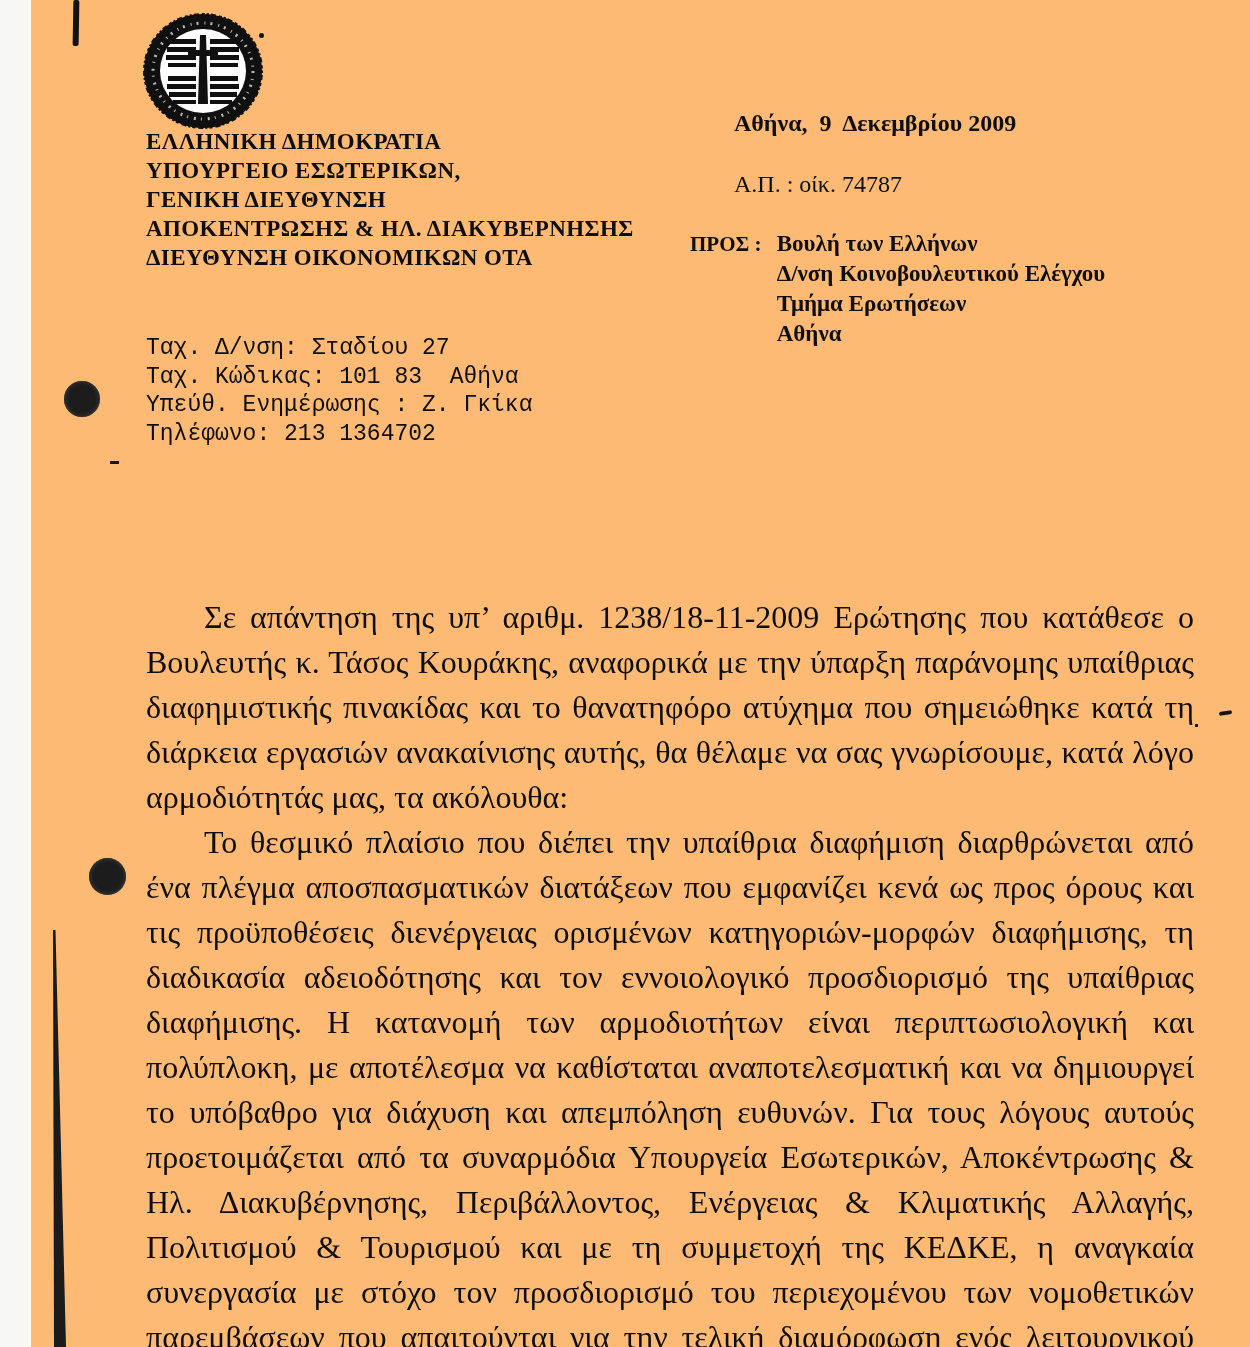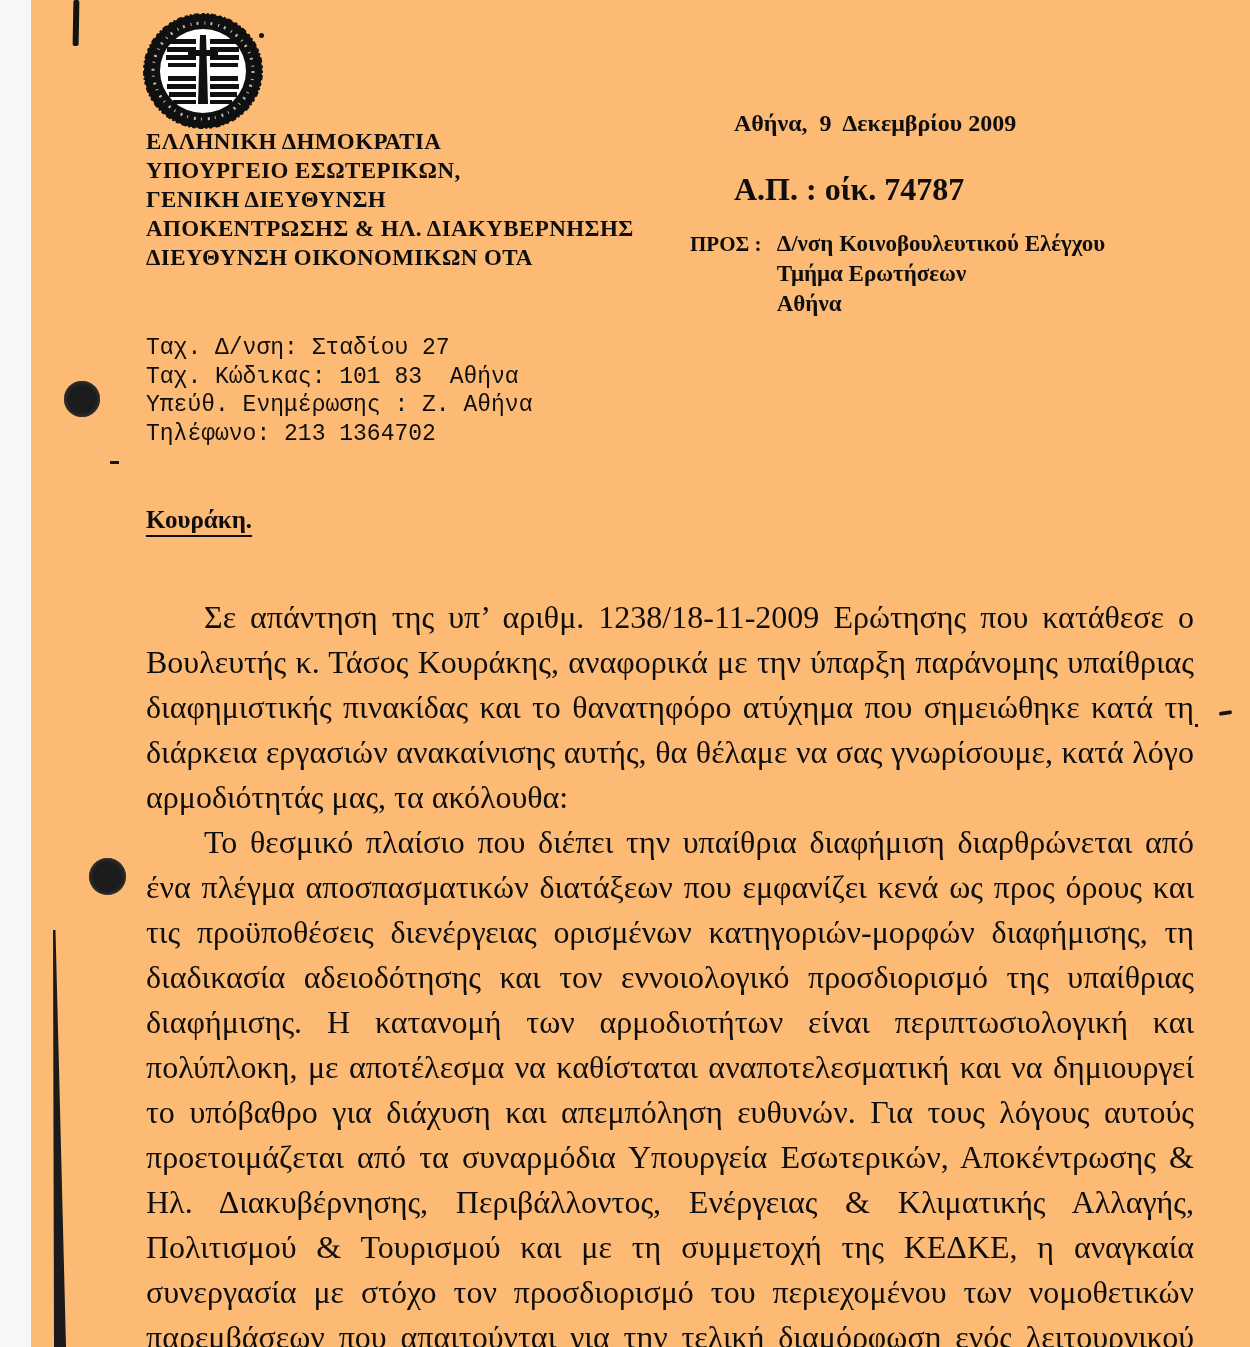--- a/index.html
+++ b/index.html
@@ -20,21 +20,21 @@
   .org-block{left:115px;top:127px;}
   .org-line{
     font-weight:bold;font-size:23px;line-height:29px;
     letter-spacing:0.4px;white-space:pre-wrap;
   }
   .contact-block{left:115px;top:334px;font-family:Liberation Mono, monospace;}
   .contact-line{font-size:23px;line-height:28.5px;white-space:pre-wrap;}
 
   
   .date-line{left:703px;top:110px;font-weight:bold;font-size:24px;}
-  .protocol-line{left:703px;top:171px;font-weight:bold;font-size:32px;}
+  .protocol-line{left:703px;top:171px;font-weight:normal;font-size:24px;}
   .to-block{left:659px;top:229px;display:flex;align-items:flex-start;}
   .to-label{font-weight:bold;font-size:21px;line-height:30px;white-space:pre;}
   .recipient-lines{margin-left:10px;}
   .recipient-line{font-weight:bold;font-size:23px;line-height:30px;}
 
   
   .subject{left:115px;top:481px;width:1048px;}
   .subject-line{
     font-weight:bold;font-size:25px;line-height:33px;
     text-decoration:underline;
@@ -120,38 +120,38 @@
     <div class="org-line">ΕΛΛΗΝΙΚΗ ΔΗΜΟΚΡΑΤΙΑ</div>
     <div class="org-line">ΥΠΟΥΡΓΕΙΟ ΕΣΩΤΕΡΙΚΩΝ,</div>
     <div class="org-line">ΓΕΝΙΚΗ ΔΙΕΥΘΥΝΣΗ</div>
     <div class="org-line">ΑΠΟΚΕΝΤΡΩΣΗΣ &amp; ΗΛ. ΔΙΑΚΥΒΕΡΝΗΣΗΣ</div>
     <div class="org-line">ΔΙΕΥΘΥΝΣΗ ΟΙΚΟΝΟΜΙΚΩΝ ΟΤΑ</div>
   </div>
 
   <div class="abs contact-block">
     <div class="contact-line">Ταχ. Δ/νση: Σταδίου 27</div>
     <div class="contact-line">Ταχ. Κώδικας: 101 83  Αθήνα</div>
-    <div class="contact-line">Υπεύθ. Ενημέρωσης : Ζ. Αθήνα</div>
+    <div class="contact-line">Υπεύθ. Ενημέρωσης : Ζ. Γκίκα</div>
     <div class="contact-line">Τηλέφωνο: 213 1364702</div>
   </div>
 
   <div class="abs date-line pre">Αθήνα,  9  Δεκεμβρίου 2009</div>
   <div class="abs protocol-line pre">Α.Π. : οίκ. 74787</div>
 
   <div class="abs to-block">
     <div class="to-label">ΠΡΟΣ : </div>
     <div class="recipient-lines">
+      <div class="recipient-line">Βουλή των Ελλήνων</div>
       <div class="recipient-line">Δ/νση Κοινοβουλευτικού Ελέγχου</div>
       <div class="recipient-line">Τμήμα Ερωτήσεων</div>
       <div class="recipient-line">Αθήνα</div>
     </div>
   </div>
 
   <div class="abs subject">
-    <div><span class="subject-line subject-line2">Κουράκη.</span></div>
   </div>
 
   <div class="abs body-text">
     <p>Σε απάντηση της υπ’ αριθμ. 1238/18-11-2009 Ερώτησης που κατάθεσε ο Βουλευτής κ. Τάσος Κουράκης, αναφορικά με την ύπαρξη παράνομης υπαίθριας διαφημιστικής πινακίδας και το θανατηφόρο ατύχημα που σημειώθηκε κατά τη διάρκεια εργασιών ανακαίνισης αυτής, θα θέλαμε να σας γνωρίσουμε, κατά λόγο αρμοδιότητάς μας, τα ακόλουθα:</p>
     <p>Το θεσμικό πλαίσιο που διέπει την υπαίθρια διαφήμιση διαρθρώνεται από ένα πλέγμα αποσπασματικών διατάξεων που εμφανίζει κενά ως προς όρους και τις προϋποθέσεις διενέργειας ορισμένων κατηγοριών-μορφών διαφήμισης, τη διαδικασία αδειοδότησης και τον εννοιολογικό προσδιορισμό της υπαίθριας διαφήμισης. Η κατανομή των αρμοδιοτήτων είναι περιπτωσιολογική και πολύπλοκη, με αποτέλεσμα να καθίσταται αναποτελεσματική και να δημιουργεί το υπόβαθρο για διάχυση και απεμπόληση ευθυνών. Για τους λόγους αυτούς προετοιμάζεται από τα συναρμόδια Υπουργεία Εσωτερικών, Αποκέντρωσης &amp; Ηλ. Διακυβέρνησης, Περιβάλλοντος, Ενέργειας &amp; Κλιματικής Αλλαγής, Πολιτισμού &amp; Τουρισμού και με τη συμμετοχή της ΚΕΔΚΕ, η αναγκαία συνεργασία με στόχο τον προσδιορισμό του περιεχομένου των νομοθετικών παρεμβάσεων που απαιτούνται για την τελική διαμόρφωση ενός λειτουργικού και αποτελεσματικού θεσμικού πλαισίου. Σε κάθε περίπτωση, πρόθεση  του Υπουργείου μας είναι να ενταθούν οι προσπάθειες, με τη λήψη όλων των αναγκαίων μέτρων, στην κατεύθυνση της καθαίρεσης όλων των παράνομων διαφημιστικών πινακίδων.</p>
   </div>
 
 </div>
 
 </body></html>

